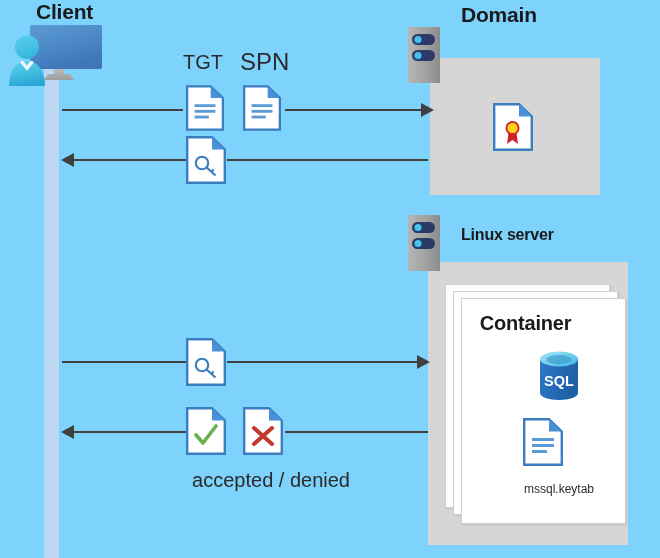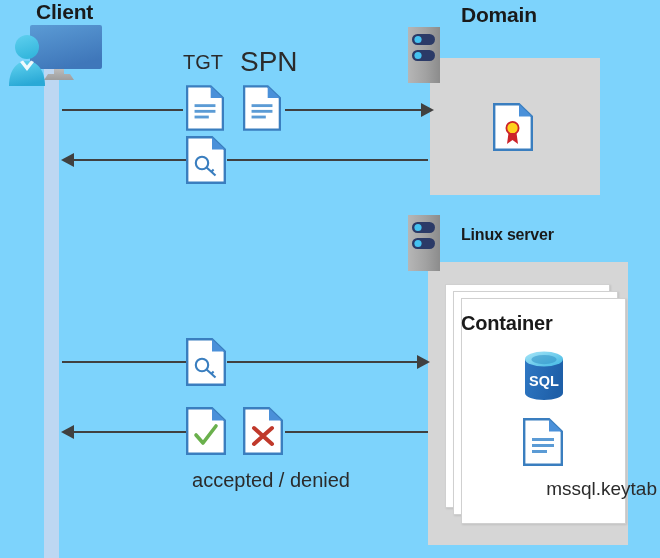--- a/index.html
+++ b/index.html
@@ -141,23 +141,23 @@
     </svg>
   </div>
 
   <div class="abs title-bold" style="left:461px; top:222px; font-size:16px; line-height:25px;">Linux server</div>
 
   <div class="abs card" style="left:445px; top:284px; width:163px; height:222px;"></div>
   <div class="abs card" style="left:453px; top:291px; width:163px; height:222px;"></div>
 
   <div class="abs card" style="left:461px; top:298px; width:163px; height:224px;"></div>
 
-  <div class="abs title-bold" style="left:461px; top:311px; width:129px; font-size:20px; line-height:25px;">Container</div>
-
-  <div class="abs" style="left:522px; top:350px; width:44px; height:52px;">
+  <div class="abs title-bold" style="left:461px; top:311px; width:129px; text-align:center; font-size:20px; line-height:25px;">Container</div>
+
+  <div class="abs" style="left:537px; top:350px; width:44px; height:52px;">
     <svg width="44" height="52" viewBox="0 0 44 52">
       <defs>
         <linearGradient id="dbBody" x1="0" y1="0" x2="1" y2="0.3">
           <stop offset="0%" stop-color="#2f78c4"></stop>
           <stop offset="100%" stop-color="#1e5fa8"></stop>
         </linearGradient>
         <linearGradient id="dbTop" x1="0" y1="0" x2="1" y2="1">
           <stop offset="0%" stop-color="#a8e6f8"></stop>
           <stop offset="100%" stop-color="#3fb7e3"></stop>
         </linearGradient>
@@ -172,21 +172,21 @@
   <div class="abs" style="left:523px; top:418px; width:40px; height:48px;">
     <svg width="40" height="48" viewBox="0 0 40 48">
       <path d="M1.2 1.2 H26 L38.8 13.5 V46.8 H1.2 Z" fill="#ffffff" stroke="#3a7ebf" stroke-width="2.4"></path>
       <path d="M26 1.2 L38.8 13.5 H26 Z" fill="#4a90d9"></path>
       <rect x="9" y="20" width="22" height="3" fill="#5b9bd5"></rect>
       <rect x="9" y="26" width="22" height="3" fill="#5b9bd5"></rect>
       <rect x="9" y="32" width="15" height="3" fill="#5b9bd5"></rect>
     </svg>
   </div>
 
-  <div class="abs label-plain" style="left:461px; top:477px; width:196px; text-align:right; font-size:19px; line-height:24px;">mssql.keytab</div>
+  <div class="abs label-plain" style="left:461px; top:477px; width:196px; text-align:center; font-size:12px; line-height:24px;">mssql.keytab</div>
 
   <svg class="abs" style="left:0; top:0;" width="660" height="558">
 
     <g>
       <line class="conn" x1="62" y1="110" x2="183" y2="110"></line>
       <line class="conn" x1="285" y1="110" x2="421" y2="110"></line>
       <polygon class="arrowhead" points="421,103 434,110 421,117"></polygon>
     </g>
 
     <g>
@@ -202,21 +202,21 @@
     </g>
 
     <g>
       <line class="conn" x1="74" y1="432" x2="186" y2="432"></line>
       <line class="conn" x1="285" y1="432" x2="428" y2="432"></line>
       <polygon class="arrowhead" points="74,425 61,432 74,439"></polygon>
     </g>
   </svg>
 
   <div class="abs label-plain" style="left:183px; top:50px; width:44px; text-align:left; font-size:20px; line-height:24px;">TGT</div>
-  <div class="abs label-plain" style="left:240px; top:50px; width:46px; text-align:center; font-size:28px; line-height:24px;">SPN</div>
+  <div class="abs label-plain" style="left:240px; top:50px; width:46px; text-align:center; font-size:24px; line-height:24px;">SPN</div>
 
   <div class="abs" style="left:186px; top:84px; width:38px; height:48px;">
     <svg width="38" height="48" viewBox="0 0 40 48">
       <path d="M1.2 1.2 H26 L38.8 13.5 V46.8 H1.2 Z" fill="#ffffff" stroke="#3a7ebf" stroke-width="2.4"></path>
       <path d="M26 1.2 L38.8 13.5 H26 Z" fill="#4a90d9"></path>
       <rect x="9" y="20" width="22" height="3" fill="#5b9bd5"></rect>
       <rect x="9" y="26" width="22" height="3" fill="#5b9bd5"></rect>
       <rect x="9" y="32" width="15" height="3" fill="#5b9bd5"></rect>
     </svg>
   </div>

